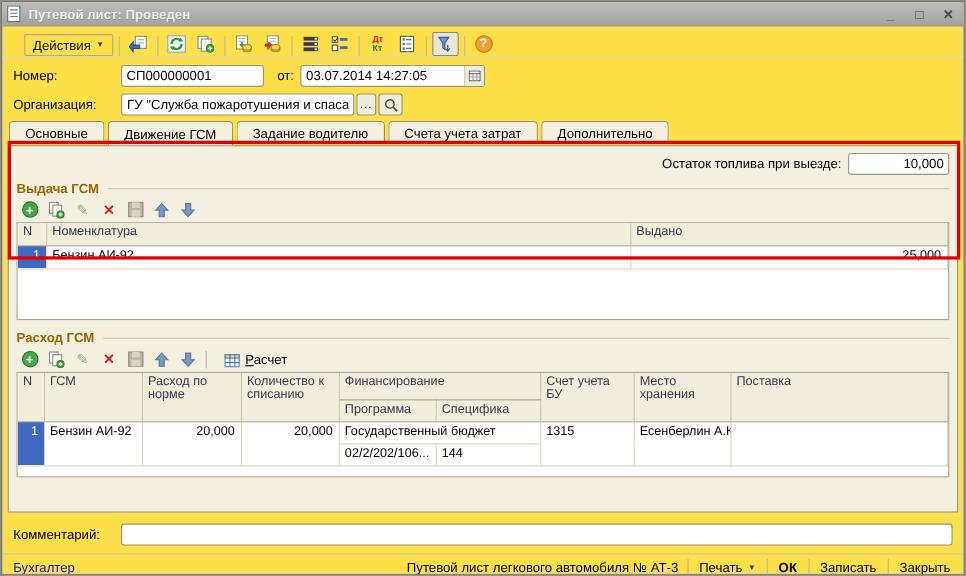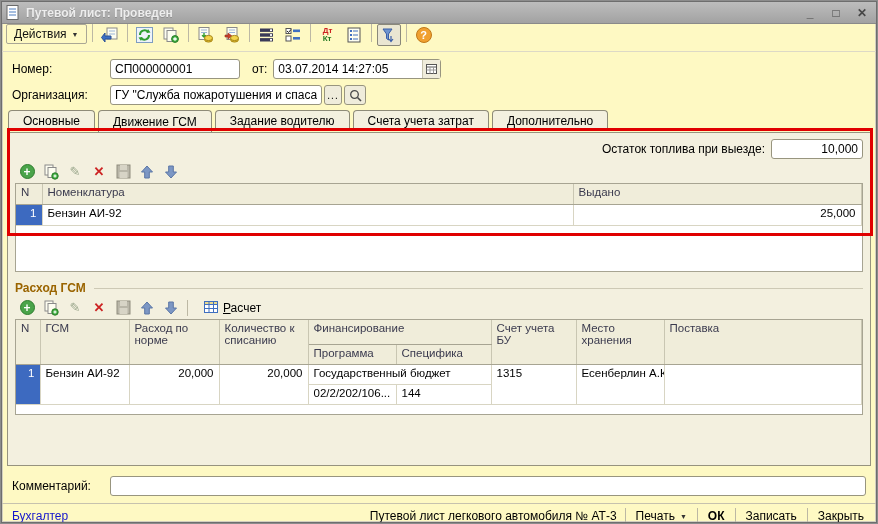--- a/index.html
+++ b/index.html
@@ -1,29 +1,29 @@
 <!DOCTYPE html>
 <html><head>
 <meta charset="utf-8">
 <style>
   * { box-sizing: border-box; margin: 0; padding: 0; }
   html,body { width:878px; height:524px; background:#8c8c8c; font-family:"Liberation Sans", sans-serif; }
   .window { position:relative; width:876px; height:522px; margin:1px; border:1px solid #6e6e6e;
-            background:#fef9c3; box-shadow: inset 0 0 0 1px #d2cfc0; overflow:hidden; }
+            background:#fde047; box-shadow: inset 0 0 0 1px #d2cfc0; overflow:hidden; }
 
   
   .titlebar { height:22px; background:linear-gradient(#bdbdbd,#a2a2a2); display:flex; align-items:center;
               padding:0 4px; gap:6px; border-bottom:1px solid #8a8a8a; }
   .titlebar .title { flex:1; font-size:12px; font-weight:bold; color:#ededed; text-shadow:0 1px 0 #8f8f8f;
                      white-space:nowrap; overflow:hidden; }
   .winbtn { width:20px; height:16px; display:flex; align-items:center; justify-content:center;
             color:#474747; font-size:12px; font-weight:bold; cursor:default; line-height:1; }
 
   
-  .main-toolbar { height:28px; display:flex; align-items:flex-start; padding:0 4px; gap:2px;
+  .main-toolbar { height:28px; display:flex; align-items:flex-end; padding:0 20px; gap:2px;
                   border-bottom:1px solid #ddd9c6; }
   .actions-btn { display:flex; align-items:center; gap:5px; font-size:12px; color:#111;
                  border:1px solid #aaa795; border-radius:2px; padding:2px 7px; background:transparent; }
   .actions-btn .arr { font-size:7px; color:#333; }
   .tbtn { width:24px; height:22px; display:flex; align-items:center; justify-content:center; border-radius:2px; }
   .tbtn.pressed { border:1px solid #8a887a; background:#eae6d2; }
   .vsep { width:1px; height:18px; background:#bcb8a4; margin:0 3px; }
   .dtkt { font-size:8px; font-weight:bold; line-height:8px; text-align:left; }
   .dtkt .dt { color:#cc2222; } .dtkt .kt { color:#227722; }
   .help-circle { width:16px; height:16px; border-radius:50%; background:#f0a030; border:1px solid #c07818;
@@ -63,21 +63,21 @@
   .fuel-input { width:92px; text-align:right; }
   .sec-head { display:flex; align-items:center; gap:8px; height:17px; margin-top:2px; }
   .sec-head .t { font-size:12px; font-weight:bold; color:#9a6400; white-space:nowrap; }
   .sec-head .line { flex:1; height:1px; background:#cdc9b5; margin-top:2px; }
   .sec-toolbar { display:flex; align-items:center; gap:4px; height:23px; padding-left:2px; }
   .sbtn { width:20px; height:19px; display:flex; align-items:center; justify-content:center; }
   .icon-add { width:15px; height:15px; border-radius:50%; background:#4aa44a; border:1px solid #2e7d2e;
               color:#fff; font-size:12px; font-weight:bold; display:flex; align-items:center; justify-content:center; line-height:1; }
   .icon-del { color:#cc2222; font-size:13px; font-weight:bold; }
   .icon-edit { color:#9aa78c; font-size:13px; }
-  .calc-btn { display:flex; align-items:flex-start; gap:5px; font-size:12px; color:#000; padding:1px 6px;
+  .calc-btn { display:flex; align-items:flex-end; gap:5px; font-size:12px; color:#000; padding:1px 6px;
               margin-left:4px; }
   .calc-btn u { text-decoration:underline; }
   .ssep { width:1px; height:16px; background:#bcb8a4; margin:0 2px; }
 
   
   .grid-wrap { border:1px solid #a7a492; background:#fff; overflow:hidden; }
   table.grid { border-collapse:collapse; table-layout:fixed; width:845px; font-size:11.5px; color:#000; }
   table.grid th { background:#f0edda; font-weight:normal; color:#3a3a4e; text-align:left; padding:2px 5px;
                   border-right:1px solid #c9c6b2; border-bottom:1px solid #a7a492; vertical-align:top; font-size:11.5px; }
   table.grid td { padding:2px 5px; border-right:1px solid #d8d5c3; border-bottom:1px solid #d8d5c3;
@@ -298,20 +298,24 @@
     <div class="tab">Дополнительно</div>
   </div>
 
   <div class="panel">
 
     <div class="fuel-row">
       <span>Остаток топлива при выезде:</span>
       <input class="box fuel-input" value="10,000" style="">
     </div>
 
+    <div class="sec-head">
+      <span class="t">Выдача ГСМ</span>
+      <span class="line"></span>
+    </div>
     <div class="sec-toolbar">
       <span class="sbtn">
           <span class="icon-add">+</span>
         </span>
       <span class="sbtn">
           <span>
             <svg width="16" height="16" viewBox="0 0 16 16">
               <rect x="2" y="1" width="8" height="10" fill="#fdfdf0" stroke="#8a8a8a"></rect>
               <rect x="5" y="3.5" width="8" height="10" fill="#fdfdf0" stroke="#8a8a8a"></rect>
               <circle cx="12" cy="12" r="3.2" fill="#3fae3f" stroke="#2a7c2a"></circle>

